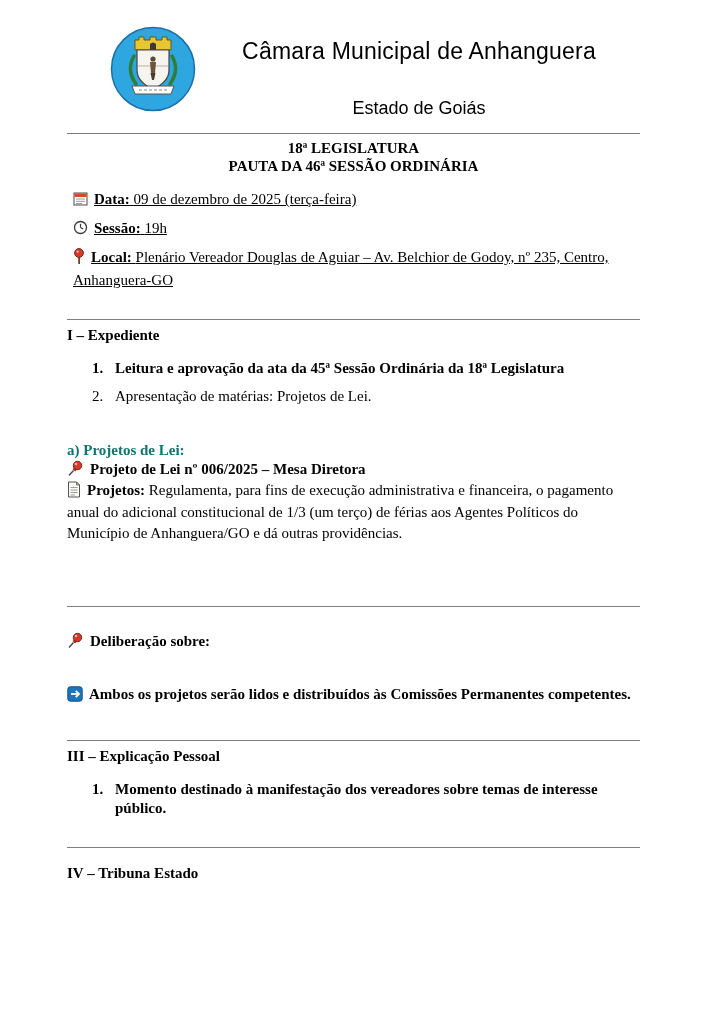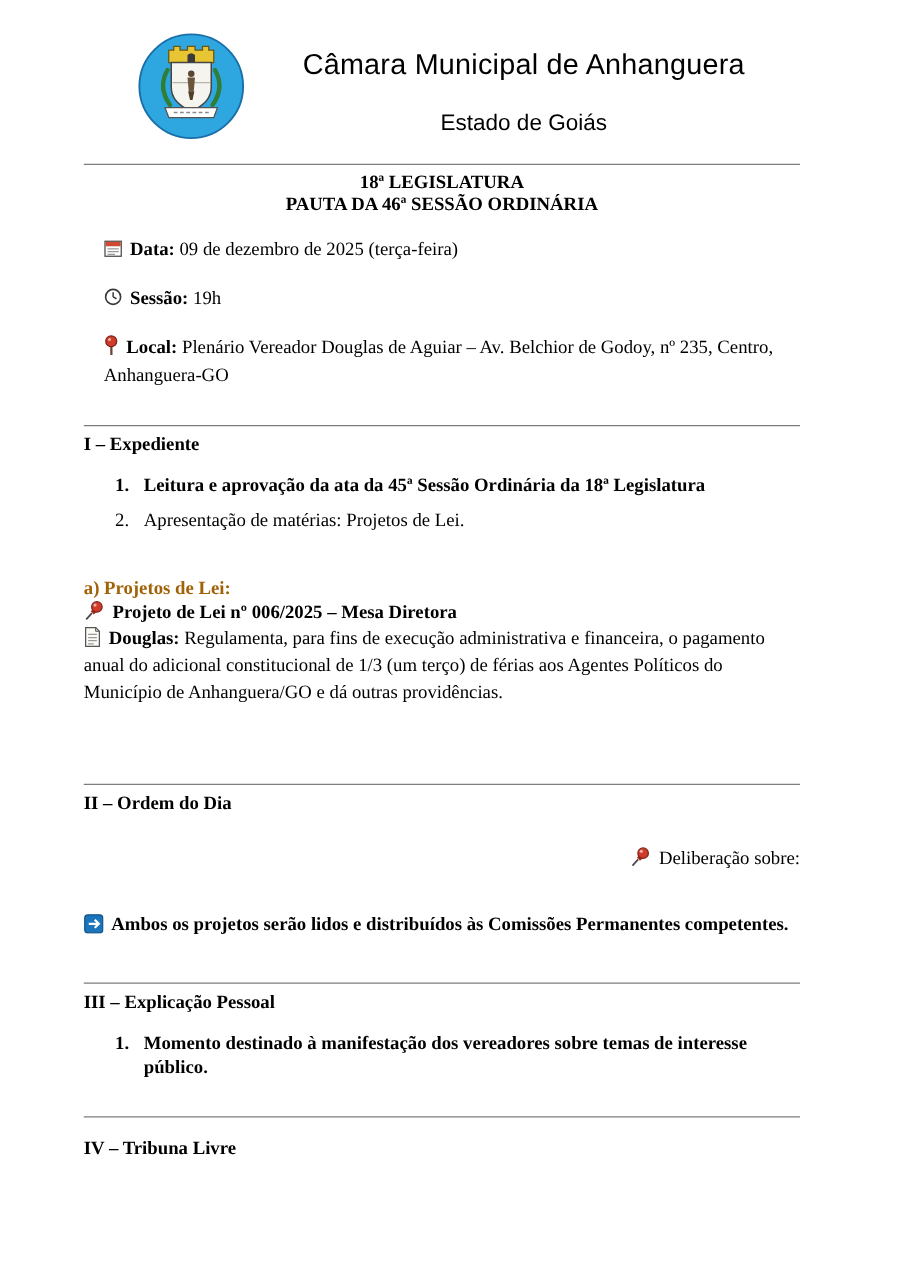--- a/index.html
+++ b/index.html
@@ -9,29 +9,29 @@
     font-family:"Liberation Serif", serif; font-size:15px; color:#000;
     position:relative; overflow:hidden;
   }
   .content { padding:0 84px 0 67px; }
 
   
   .header { display:flex; align-items:flex-start; padding:26px 84px 0 110px; }
   .logo-wrap { width:88px; flex:none; }
   .header-text { flex:1; text-align:center; font-family:"Liberation Sans", sans-serif; }
   .header-title { font-size:23px; margin-top:12px; letter-spacing:0.2px; }
-  .header-subtitle { font-size:18px; margin-top:23px; }
+  .header-subtitle { font-size:18px; margin-top:33px; }
 
   .rule { border:none; border-top:1.5px solid #7d7d7d; height:0; }
   .rule-1 { margin-top:14px; }
 
   .doc-title { text-align:center; font-weight:bold; font-size:15px; line-height:18px; margin-top:5px; }
 
   .meta { margin-top:13px; line-height:23px; }
-  .meta p { margin:16px; }
+  .meta p { margin:6px;text-decoration:underline; }
   .icon { display:inline-block; vertical-align:-2px; margin-right:6px; }
   .b { font-weight:bold; }
 
   .rule-2 { margin-top:27px; }
 
   .sec-heading { font-weight:bold; margin-top:7px; }
 
   .num-list { margin-top:15px; }
   .num-item { display:flex; padding-left:25px; margin-bottom:9px; line-height:19px; }
   .num-item .num { width:23px; flex:none; }
@@ -39,21 +39,21 @@
 
   .sub-heading { font-weight:bold; margin-top:36px; }
 
   .projeto-line { font-weight:bold; line-height:20px; }
   .assunto { margin-top:1px; line-height:21.5px; }
 
   .rule-3 { margin-top:61px; }
   .rule-4 { margin-top:35px; }
   .rule-5 { margin-top:29px; }
 
-  .delib { margin-top:25px; font-weight:normal;text-align:right; }
+  .delib { margin-top:25px; font-weight:bold; }
   .bullet-line { margin-top:22px; font-weight:bold; }
   .note-line { margin-top:33px; font-weight:bold; line-height:22px; }
 </style>
 </head>
 <body>
 
 <div class="page">
 
   <div class="header">
     <div class="logo-wrap">
@@ -128,46 +128,45 @@
       <div class="num-item">
         <span class="num b">1.</span>
         <span class="txt b">Leitura e aprovação da ata da 45ª Sessão Ordinária da 18ª Legislatura</span>
       </div>
       <div class="num-item">
         <span class="num">2.</span>
         <span class="txt">Apresentação de matérias: Projetos de Lei.</span>
       </div>
     </div>
 
-    <div class="sub-heading" style="color:#a16207">a) Projetos de Lei:</div>
+    <div class="sub-heading" style="color:#0f766e">a) Projetos de Lei:</div>
 
     <p class="projeto-line">
       <svg class="icon" width="17" height="17" viewBox="0 0 17 17" style="vertical-align:-3px">
         <line x1="6.5" y1="10.5" x2="2" y2="15.5" stroke="#4a4a4a" stroke-width="1.4"></line>
         <path d="M8 11.5 L5.5 9 L11 4.5 L12.5 7.5 Z" fill="#a92c1d"></path>
         <circle cx="10.5" cy="5.5" r="4.2" fill="#d03b2a" stroke="#7c241a" stroke-width="1"></circle>
         <circle cx="9" cy="4" r="1.3" fill="#f2b0a6"></circle>
       </svg><span>Projeto de Lei nº 006/2025 – Mesa Diretora</span>
     </p>
 
     <p class="assunto">
       <svg class="icon" width="14" height="17" viewBox="0 0 14 17" style="vertical-align:-3px">
         <path d="M1.5 1 L9.5 1 L12.5 4 L12.5 16 L1.5 16 Z" fill="#fbfaf4" stroke="#555" stroke-width="1"></path>
         <path d="M9.5 1 L9.5 4 L12.5 4 Z" fill="#d9d6c8" stroke="#555" stroke-width="0.8"></path>
         <line x1="3.5" y1="6.5" x2="10.5" y2="6.5" stroke="#9a9a9a" stroke-width="1"></line>
         <line x1="3.5" y1="9" x2="10.5" y2="9" stroke="#9a9a9a" stroke-width="1"></line>
         <line x1="3.5" y1="11.5" x2="10.5" y2="11.5" stroke="#9a9a9a" stroke-width="1"></line>
         <line x1="3.5" y1="14" x2="8" y2="14" stroke="#9a9a9a" stroke-width="1"></line>
-      </svg><span class="b">Douglas:</span>
+      </svg><span class="b">Projetos:</span>
       <span>Regulamenta, para fins de execução administrativa e financeira, o pagamento anual do adicional constitucional de 1/3 (um terço) de férias aos Agentes Políticos do Município de Anhanguera/GO e dá outras providências.</span>
     </p>
 
     <hr class="rule rule-3">
 
-    <div class="sec-heading">II – Ordem do Dia</div>
 
     <p class="delib">
       <svg class="icon" width="17" height="17" viewBox="0 0 17 17" style="vertical-align:-3px">
         <line x1="6.5" y1="10.5" x2="2" y2="15.5" stroke="#4a4a4a" stroke-width="1.4"></line>
         <path d="M8 11.5 L5.5 9 L11 4.5 L12.5 7.5 Z" fill="#a92c1d"></path>
         <circle cx="10.5" cy="5.5" r="4.2" fill="#d03b2a" stroke="#7c241a" stroke-width="1"></circle>
         <circle cx="9" cy="4" r="1.3" fill="#f2b0a6"></circle>
       </svg><span>Deliberação sobre:</span>
     </p>
 
@@ -186,17 +185,17 @@
 
     <div class="num-list">
       <div class="num-item">
         <span class="num b">1.</span>
         <span class="txt b">Momento destinado à manifestação dos vereadores sobre temas de interesse público.</span>
       </div>
     </div>
 
     <hr class="rule rule-5">
 
-    <div class="sec-heading" style="margin-top:17px">IV – Tribuna Livre</div>
+    <div class="sec-heading" style="margin-top:17px">IV – Tribuna Estado</div>
 
   </div>
 
 </div>
 
 </body></html>

